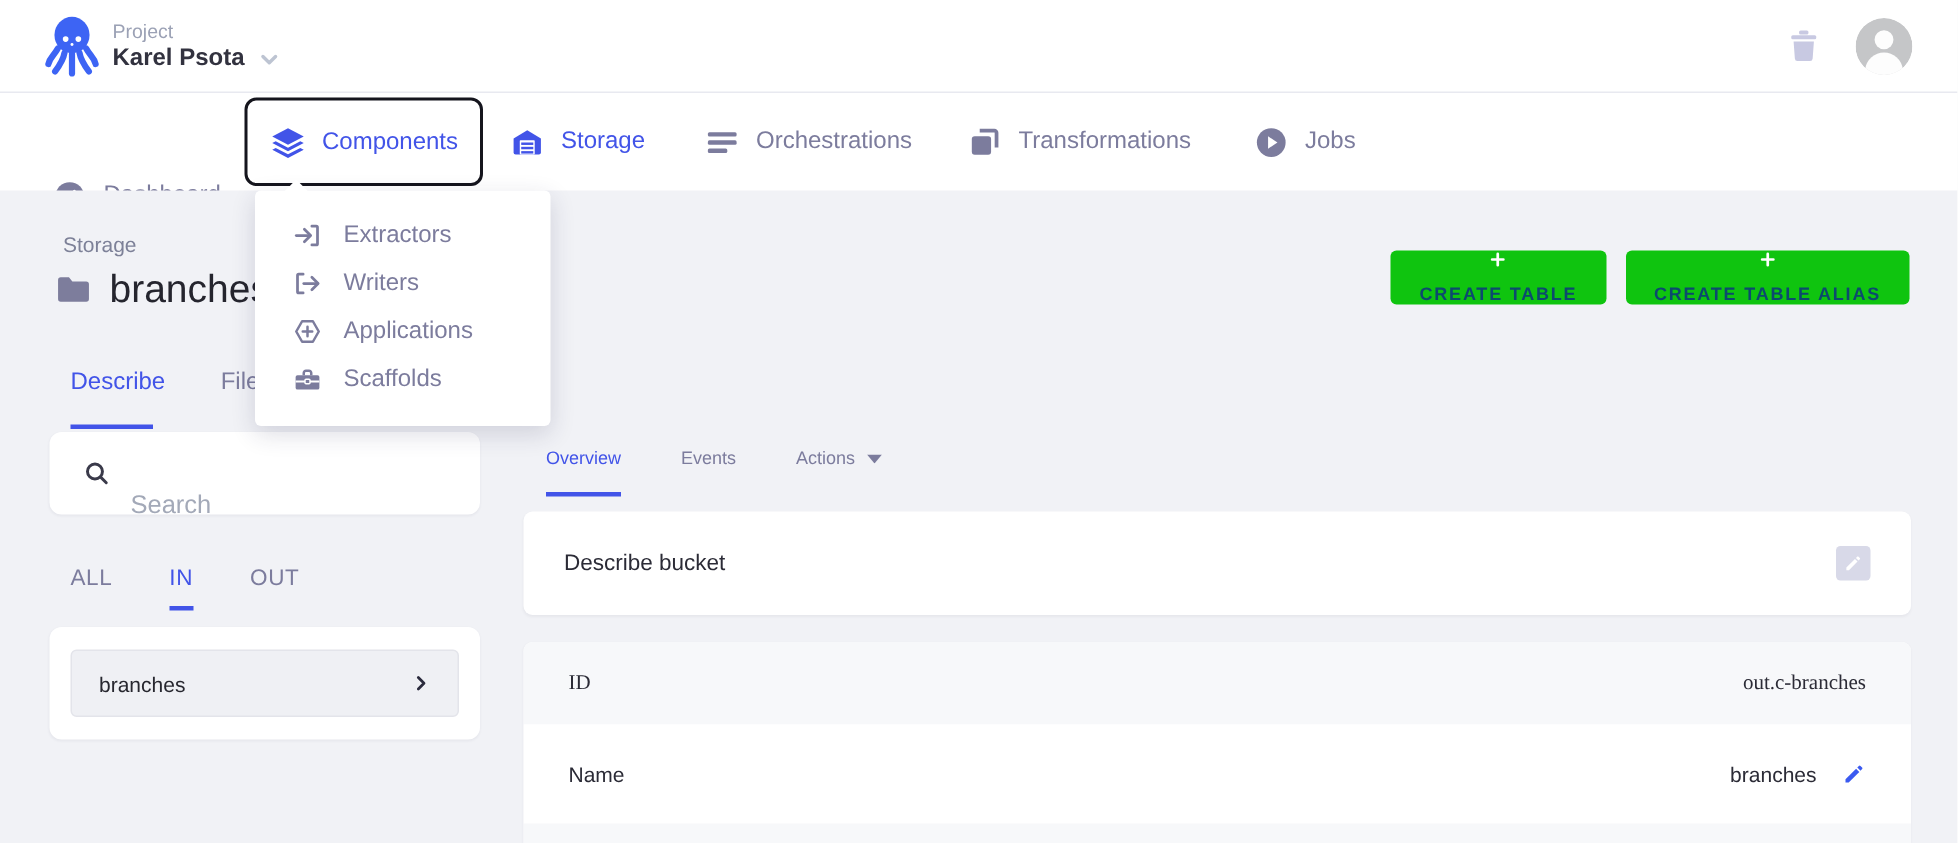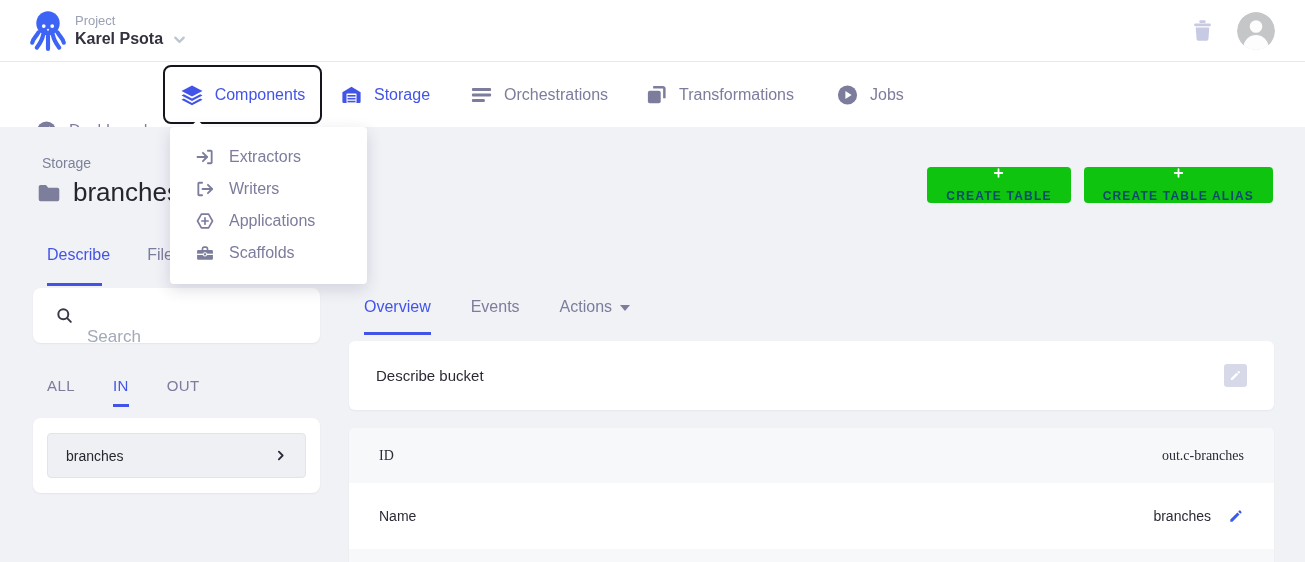--- a/index.html
+++ b/index.html
@@ -76,21 +76,21 @@
     color:#27272f; cursor:pointer; }
   .chev-right { width:13px; height:13px; color:#2b2b3d; }
 
   
   .btn-row { position:absolute; right:32px; top:40px; display:flex; gap:13px; }
   .btn-green { height:36px; background:#0fc40f; color:#0c4a6e; border:none; border-radius:4px;
     padding:0 19px; font-size:12px; font-weight:700; letter-spacing:1.2px; display:flex;
     align-items:center; gap:10px; cursor:pointer; font-family:"Liberation Sans", sans-serif;flex-direction:column; }
   .plus-ic { width:15px; height:15px; }
 
-  .detail-tabs { position:absolute; left:364px; top:171px; display:flex; gap:40px; font-size:16px; }
+  .detail-tabs { position:absolute; left:364px; top:171px; display:flex; gap:40px; font-size:12px; }
   .dtab { color:#7c7c9d; cursor:pointer; position:relative; display:flex; align-items:center; gap:8px; }
   .dtab.active { color:#4254e8; }
   .dtab.active::after { content:""; position:absolute; left:0; right:0; bottom:-19px; height:3px;
     background:#4254e8; }
   .dtab-caret { width:10px; height:6px; color:#7c7c9d; margin-top:2px; }
 
   .describe-card { position:absolute; left:349px; right:31px; top:214px; height:69px; background:#fff;
     border-radius:6px; box-shadow:0 1px 2px rgba(30,30,60,.05); display:flex; align-items:center;
     justify-content:space-between; padding:0 27px; }
   .describe-text { font-size:15px; color:#2b2b36; }

